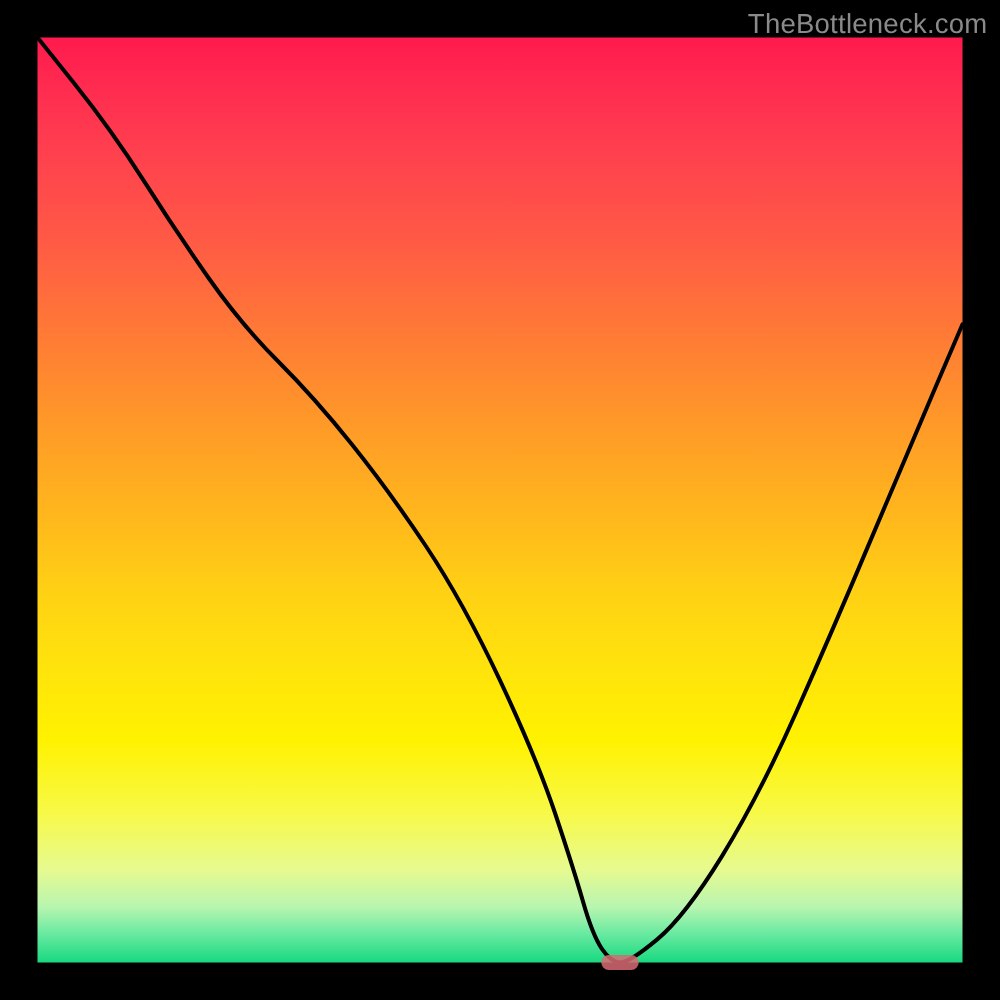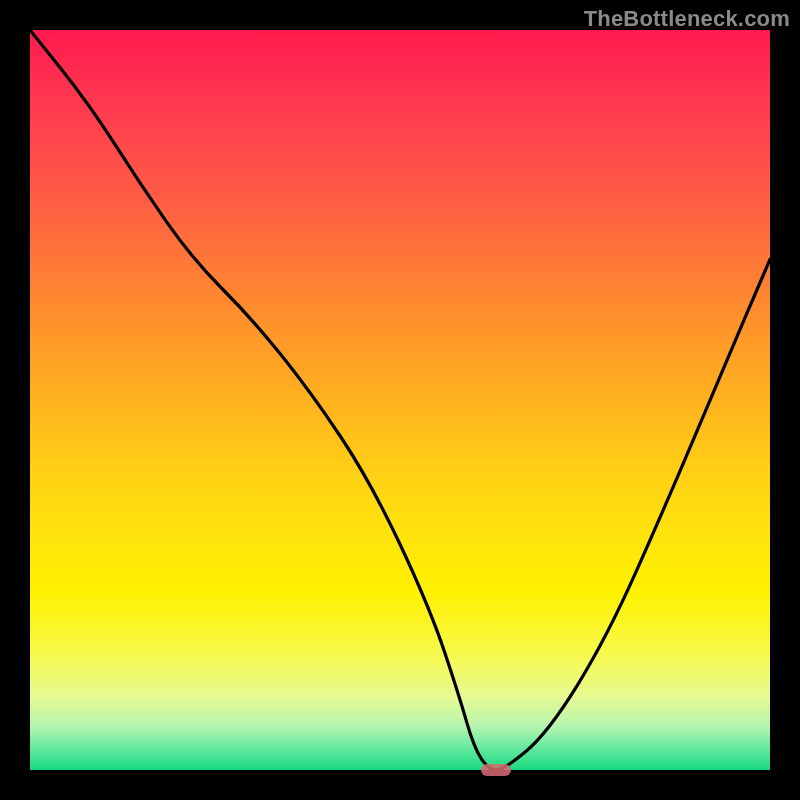--- a/index.html
+++ b/index.html
@@ -47,21 +47,21 @@
     border-radius: 9px;
     background: #d86a72;
     opacity: 0.85;
   }
   .attribution {
     position: absolute;
     top: 6px;
     right: 10px;
     color: #8a8a8a;
     font-size: 22px;
-    font-weight: 700;
+    font-weight: 400;
     letter-spacing: 0.2px;
     user-select: none;
   }
   svg.curve {
     position: absolute;
     left: 0;
     top: 0;
     width: 740px;
     height: 740px;
     overflow: visible;

